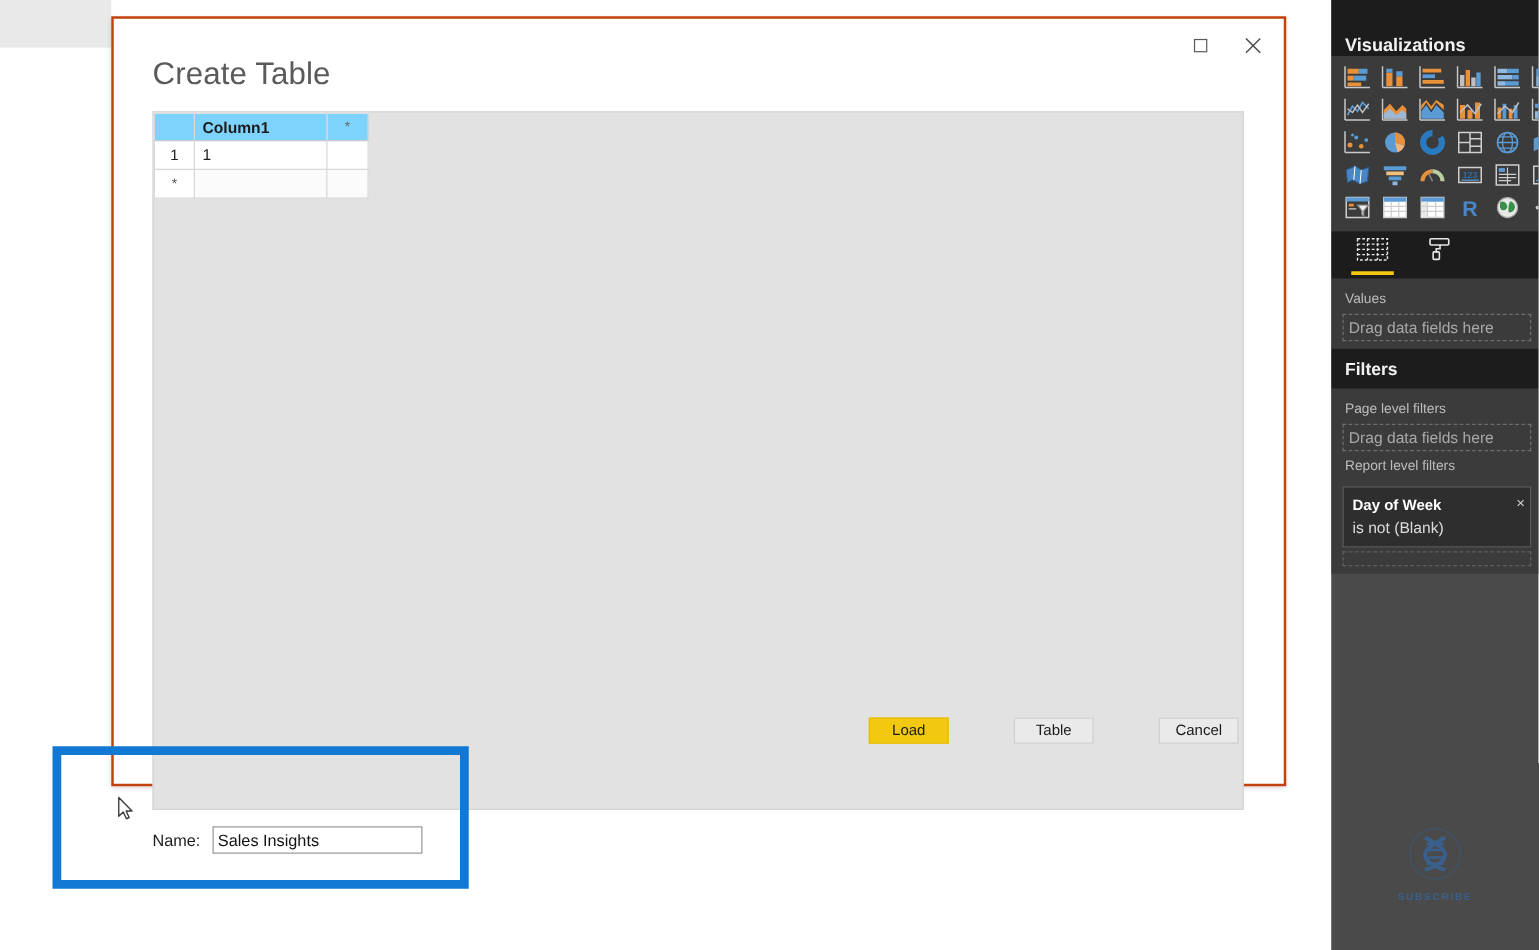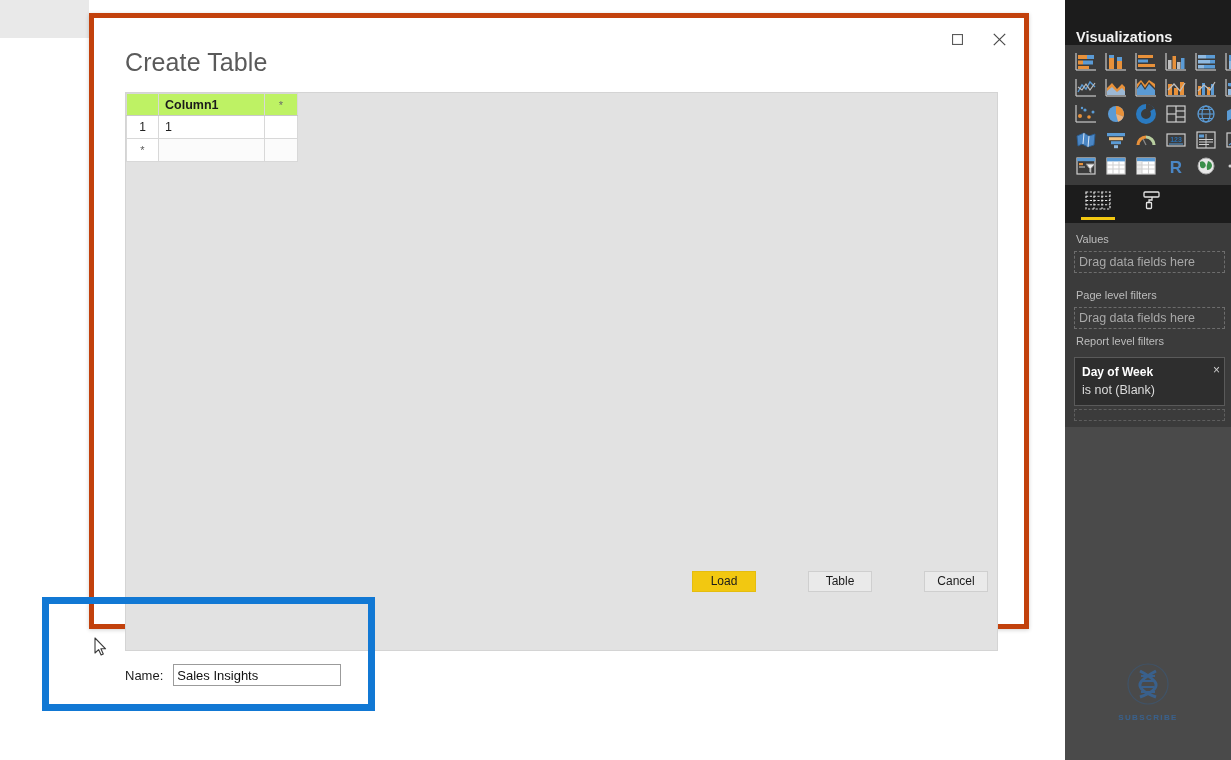--- a/index.html
+++ b/index.html
@@ -30,21 +30,21 @@
     width: 1065px; height: 722px;
     background: #ffffff;
   }
 
   
   .dialog {
     position: absolute;
     left: 89px; top: 13px;
     width: 940px; height: 616px;
     background: #ffffff;
-    border: 5px solid #c2410c;
+    border: 2px solid #c2410c;
     box-sizing: border-box;
     box-shadow: 0 1px 4px rgba(0,0,0,0.18);
   }
   .win-controls {
     position: absolute;
     right: 4px; top: 6px;
     display: flex;
     align-items: center;
   }
   .win-btn {
@@ -89,21 +89,21 @@
     border: 1px solid #d8d8d8;
     padding: 0;
     box-sizing: border-box;
     height: 23px;
     background: #ffffff;
     font-weight: normal;
     text-align: left;
     vertical-align: middle;
   }
   .grid .hdr-row th {
-    background: #bef264;
+    background: #7dd3fc;
     border-bottom: 1px solid #c9c9c9;
     height: 22px;
   }
   .col-rowhdr  { width: 32px; text-align: center !important; color: #333; }
   .col-main    { width: 106px; padding-left: 6px !important; }
   .col-add     { width: 33px; text-align: center !important; }
   .hdr-col-main { font-weight: bold !important; color: #1b1b1b; padding-left: 6px !important; }
   .hdr-star    { color: #6a6a6a; font-size: 11px; text-align: center !important; }
   .rowhdr-num  { color: #222; font-size: 12px; }
   .rowhdr-star { color: #5a5a5a; font-size: 11px; }
@@ -689,20 +689,23 @@
         </span>
         <span class="tab-underline"></span>
       </div>
     </div>
 
     <div class="viz-section">
       <div class="sec-label">Values</div>
       <div class="dropzone">Drag data fields here</div>
     </div>
 
+    <div class="filters-header">
+      <span class="filters-header-title">Filters</span>
+    </div>
     <div class="viz-section">
       <div class="sec-label">Page level filters</div>
       <div class="dropzone">Drag data fields here</div>
       <div class="sec-label">Report level filters</div>
       <div class="filter-card">
         <div class="filter-card-title">Day of Week</div>
         <div class="filter-card-sub">is not (Blank)</div>
         <span class="filter-card-close">×</span>
       </div>
       <div class="filter-empty-slot"></div>

